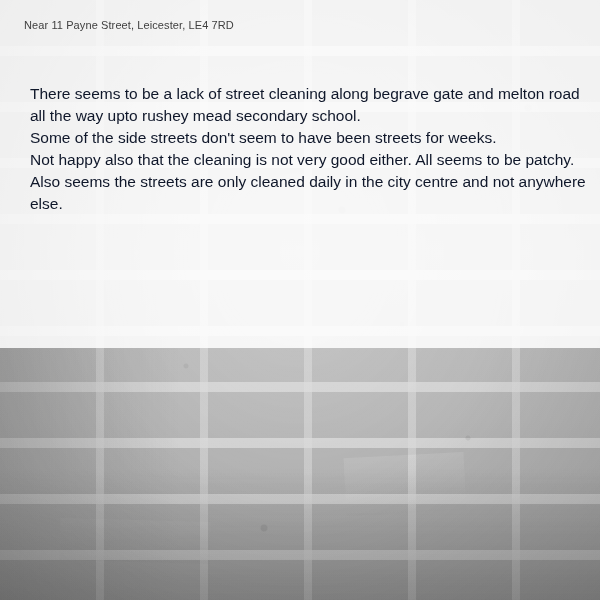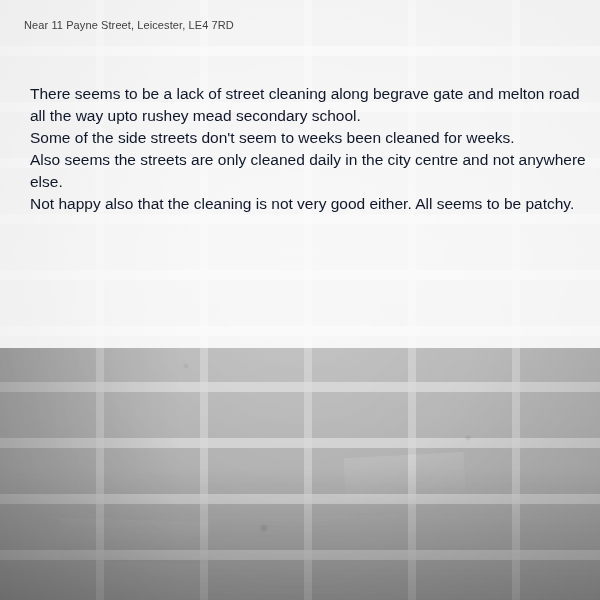--- a/index.html
+++ b/index.html
@@ -146,18 +146,18 @@
     <div class="block2"></div>
   </div>
   <div class="photo-bg vignette"></div>
 
   <div class="overlay"></div>
 
   <div class="header">Near 11 Payne Street, Leicester, LE4 7RD</div>
 
   <div class="body-text">
     <p>There seems to be a lack of street cleaning along begrave gate and melton road all the way upto rushey mead secondary school.</p>
-    <p>Some of the side streets don't seem to weeks been cleaned for weeks.</p>
+    <p>Some of the side streets don't seem to have been streets for weeks.</p>
+    <p>Not happy also that the cleaning is not very good either. All seems to be patchy.</p>
     <p>Also seems the streets are only cleaned daily in the city centre and not anywhere else.</p>
-    <p>Not happy also that the cleaning is not very good either. All seems to be patchy.</p>
   </div>
 
 </div>
 
 </body></html>

